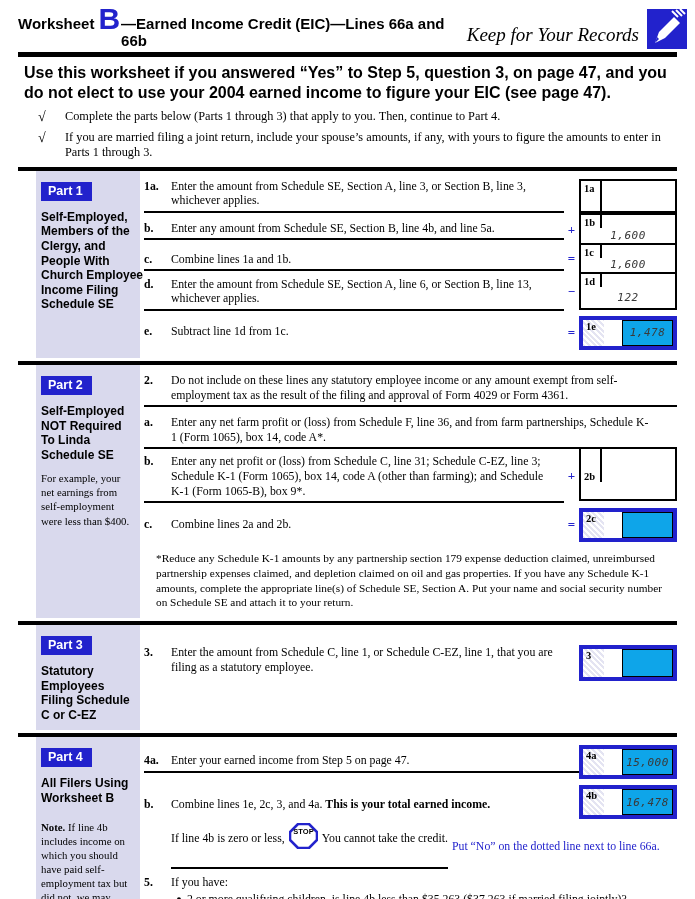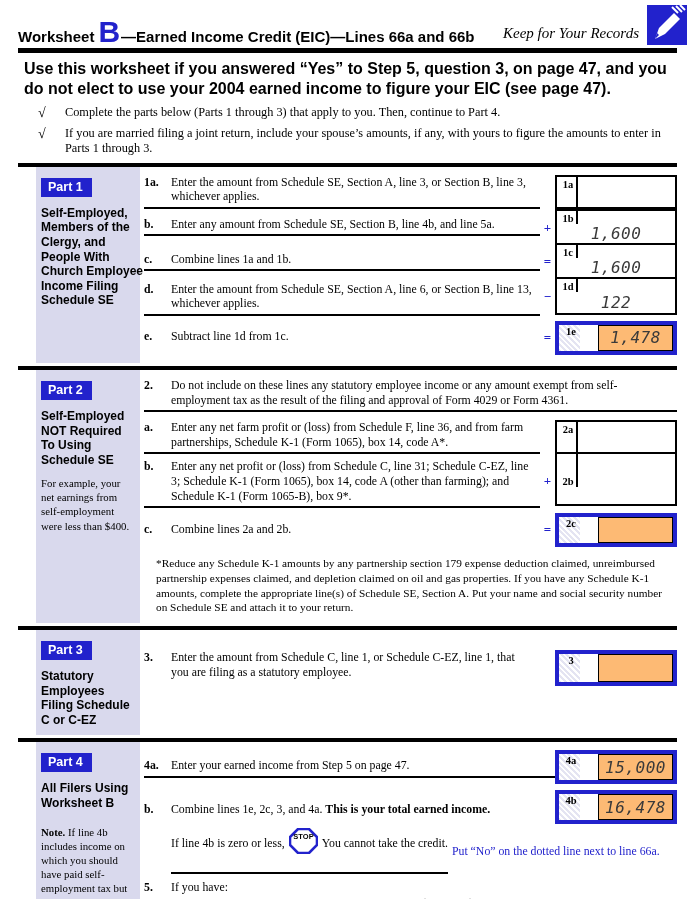--- a/index.html
+++ b/index.html
@@ -16,21 +16,21 @@
   }
   .titlebar { display:flex; align-items:flex-end; margin:0 8px 0 18px; }
   .title-main { flex:1; display:flex; align-items:baseline; }
   .title-prefix, .title-rest {
     font-family:"Liberation Sans", sans-serif; font-weight:bold; font-size:15px;
   }
   .title-letter {
     font-family:"Liberation Sans", sans-serif; font-weight:bold; font-size:30px;
     color:#2222cc; margin:0 1px 0 4px; line-height:0.9;
   }
-  .keep { font-style:italic; font-size:15px; margin:0 8px 3px 8px; white-space:nowrap; }
+  .keep { font-style:italic; font-size:19px; margin:0 8px 3px 8px; white-space:nowrap; }
   .pencil-wrap { width:40px; height:40px; flex:none; }
   .rule { height:5px; background:#000; margin:3px 18px 0 18px; }
   .rule.thin { height:4px; }
   .intro {
     font-family:"Liberation Sans", sans-serif; font-weight:bold; font-size:16px;
     line-height:1.28; margin:6px 16px 4px 24px;
   }
   .check-item { display:flex; margin:5px 24px 1px 38px; font-size:12.3px; }
   .check-mark { width:27px; flex:none; font-size:14px; }
   .check-text { flex:1; line-height:1.25; }
@@ -57,37 +57,37 @@
   
   .item-row { display:flex; align-items:flex-start; }
   .item-text { flex:1; display:flex; font-size:11.8px; line-height:1.24; padding-right:8px; }
   .item-text.ul { border-bottom:2px solid #000; padding-bottom:3px; }
   .item-num { width:27px; flex:none; font-weight:bold; }
   .item-body { flex:1; }
   .op {
     width:15px; flex:none; color:#2222cc; font-weight:bold; font-size:13px;
     text-align:center; align-self:center;
   }
-  .box { width:122px; flex:none; display:flex; border:2px solid #000; background:#fff;text-align:center; }
+  .box { width:98px; flex:none; display:flex; border:2px solid #000; background:#fff; }
   .box.stack { margin-top:-2px;flex-direction:column; }
   .box-label {
     width:21px; flex:none; border-right:2px solid #000;
     font-weight:bold; font-size:10.5px; padding:2px 0 0 3px;
   }
   .box-value {
     flex:1; display:flex; align-items:center; justify-content:center;
     font-family:"DejaVu Sans Mono", monospace; font-style:italic;
-    font-size:16px; color:#3a3a3a; letter-spacing:0.5px;
+    font-size:11px; color:#3a3a3a; letter-spacing:0.5px;
   }
   .box.hl { border:4px solid #2222cc;gap:18px; }
   .box.hl .box-label {
     border-right:none; padding-top:1px;
     background:repeating-linear-gradient(45deg,#e4e4f2 0 2px,#fff 2px 4px);
   }
-  .box.hl .box-value { border:1px solid #000; margin:0; background:#fdba74; }
+  .box.hl .box-value { border:1px solid #000; margin:0; background:#0ea5e9; }
   .gap-top { margin-top:5px; }
   .footnote { font-size:11.3px; line-height:1.3; margin:9px 4px 0 12px; }
 
   
   .stopline { display:flex; align-items:center; margin:4px 0 6px 27px; font-size:11.8px; flex-wrap:wrap; }
   .stopline .black-seg {
     display:inline-flex; align-items:center;
     border-bottom:2px solid #000; padding-bottom:14px;
   }
   .blue-text { color:#2222cc; }
@@ -212,42 +212,38 @@
   </div>
 
   <div class="rule thin"></div>
 
   <div class="section">
     <div class="sidebar">
       <div class="sidebar-inner">
         <span class="badge">Part 2</span>
         <div class="sidebar-title">Self-Employed
 NOT Required
-To Using
+To Linda
 Schedule SE</div>
         <div class="sidebar-note">For example, your net earnings from self-employment were less than $400.</div>
       </div>
     </div>
     <div class="content">
       <div class="item-row">
         <div class="item-text ul" style="padding-right:14px">
           <span class="item-num">2.</span>
           <span class="item-body">Do not include on these lines any statutory employee income or any amount exempt from self-employment tax as the result of the filing and approval of Form 4029 or Form 4361.</span>
         </div>
       </div>
       <div class="item-row" style="margin-top:8px">
         <div class="item-text ul">
           <span class="item-num">a.</span>
           <span class="item-body">Enter any net farm profit or (loss) from Schedule F, line 36, and from farm partnerships, Schedule K-1 (Form 1065), box 14, code A*.</span>
         </div>
         <span class="op"></span>
-        <div class="box" style="min-height:34px">
-          <span class="box-label">2a</span>
-          <span class="box-value"></span>
-        </div>
       </div>
       <div class="item-row">
         <div class="item-text ul" style="margin-top:5px">
           <span class="item-num">b.</span>
           <span class="item-body">Enter any net profit or (loss) from Schedule C, line 31; Schedule C-EZ, line 3; Schedule K-1 (Form 1065), box 14, code A (other than farming); and Schedule K-1 (Form 1065-B), box 9*.</span>
         </div>
         <span class="op">+</span>
         <div class="box stack" style="min-height:54px">
           <span class="box-label" style="padding-top:22px">2b</span>
           <span class="box-value"></span>

